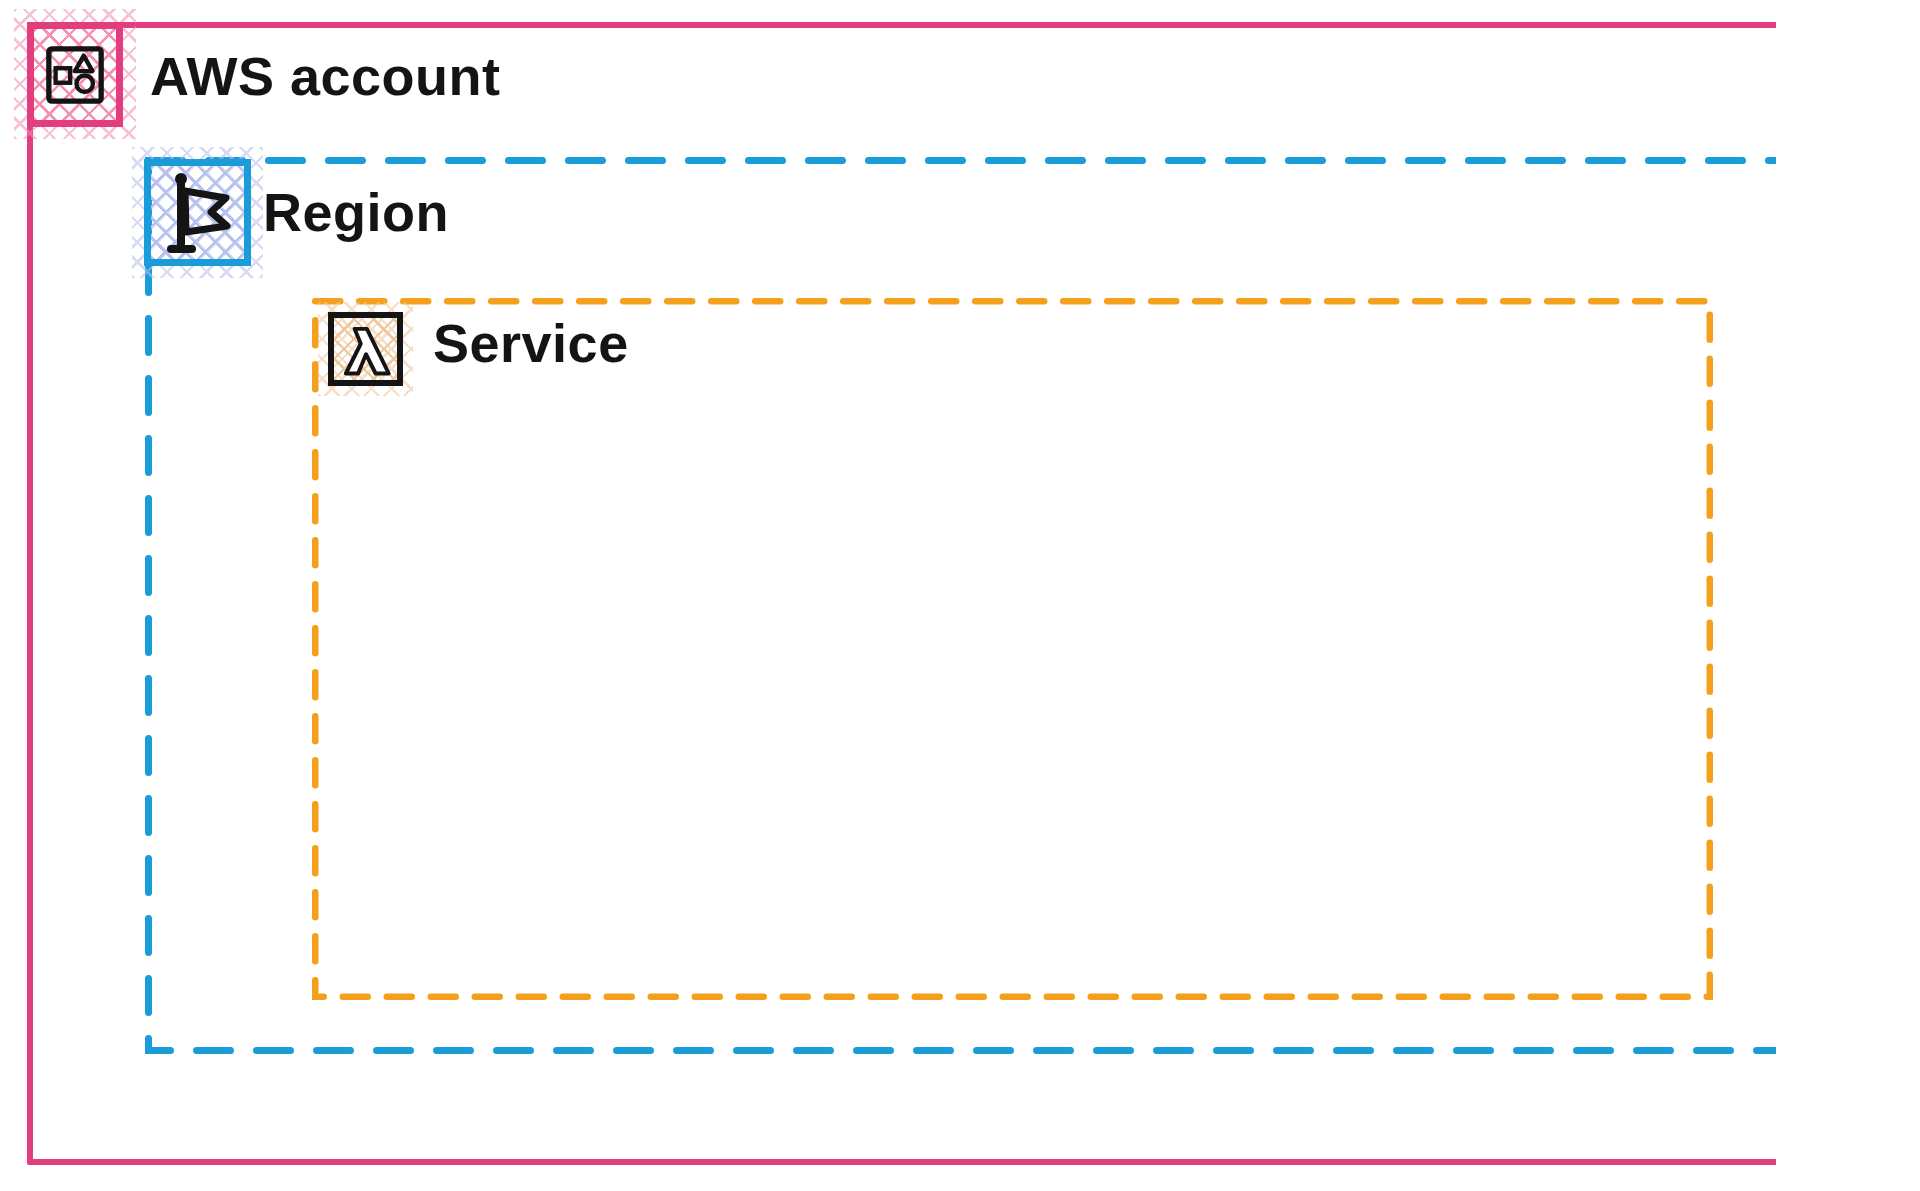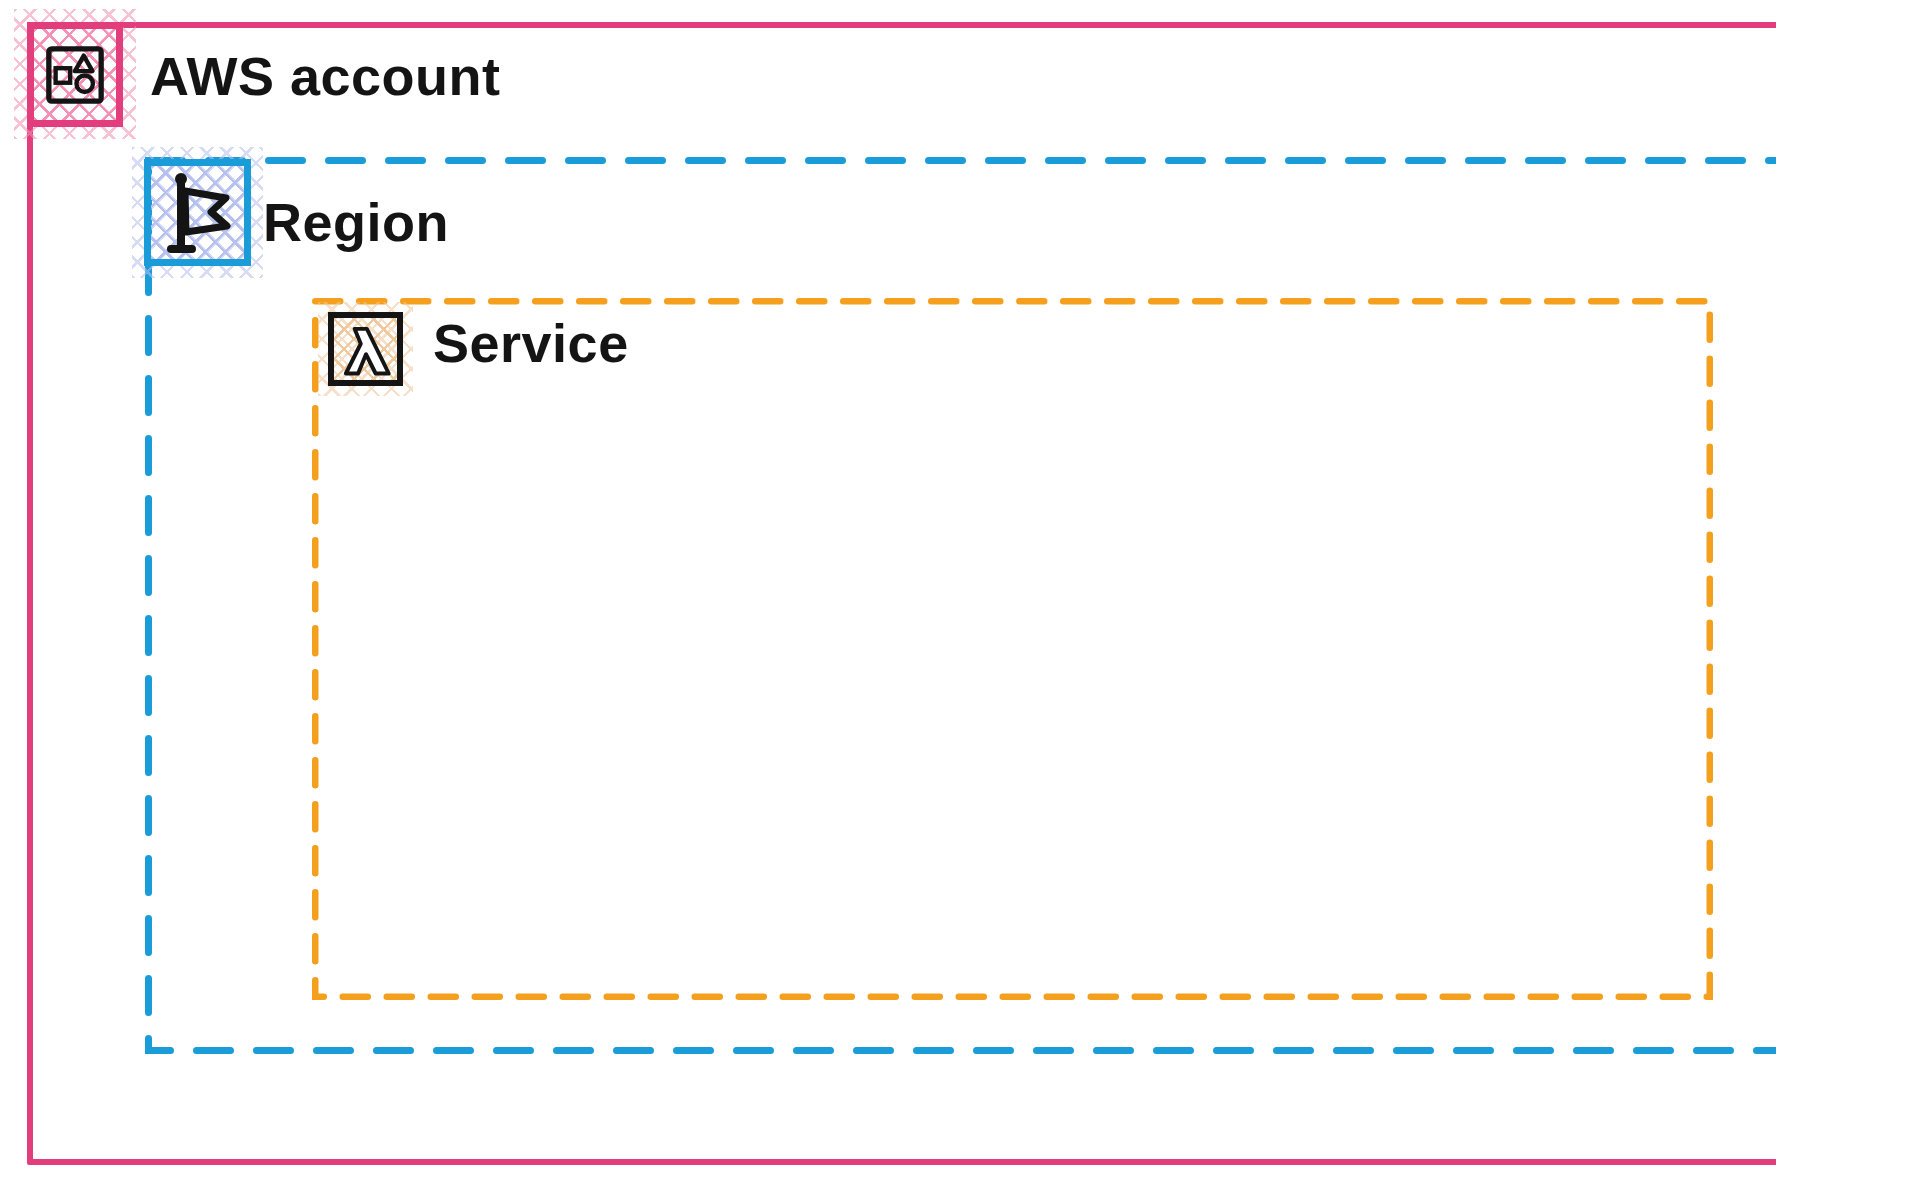--- a/index.html
+++ b/index.html
@@ -59,21 +59,21 @@
     position: absolute;
     z-index: 4;
     transform: translateY(-52%);
     color: var(--c-ink);
     font-size: 54px;
     font-weight: 700;
     letter-spacing: 0.5px;
     white-space: nowrap;
   }
   .account-label { left: 150px; top: 77px; }
-  .region-label  { left: 263px; top: 223px; text-align: right; }
+  .region-label  { left: 263px; top: 213px; text-align: right; }
   .service-label { left: 433px; top: 344px; }
 </style>
 </head>
 <body>
 
 <div id="canvas" style="--c-account: #e23e7d; --c-account-hatch: #f491b4; --c-region: #1a9cd8; --c-region-hatch: #b7c1ef; --c-service: #f4a01c; --c-service-hatch: #f0c89e; --c-ink: #141414; --c-bg: #ffffff;">
 
   <div class="account-box"></div>
 
   <svg class="boundary-svg region-svg" width="1643" height="897" viewBox="0 0 1643 897">

